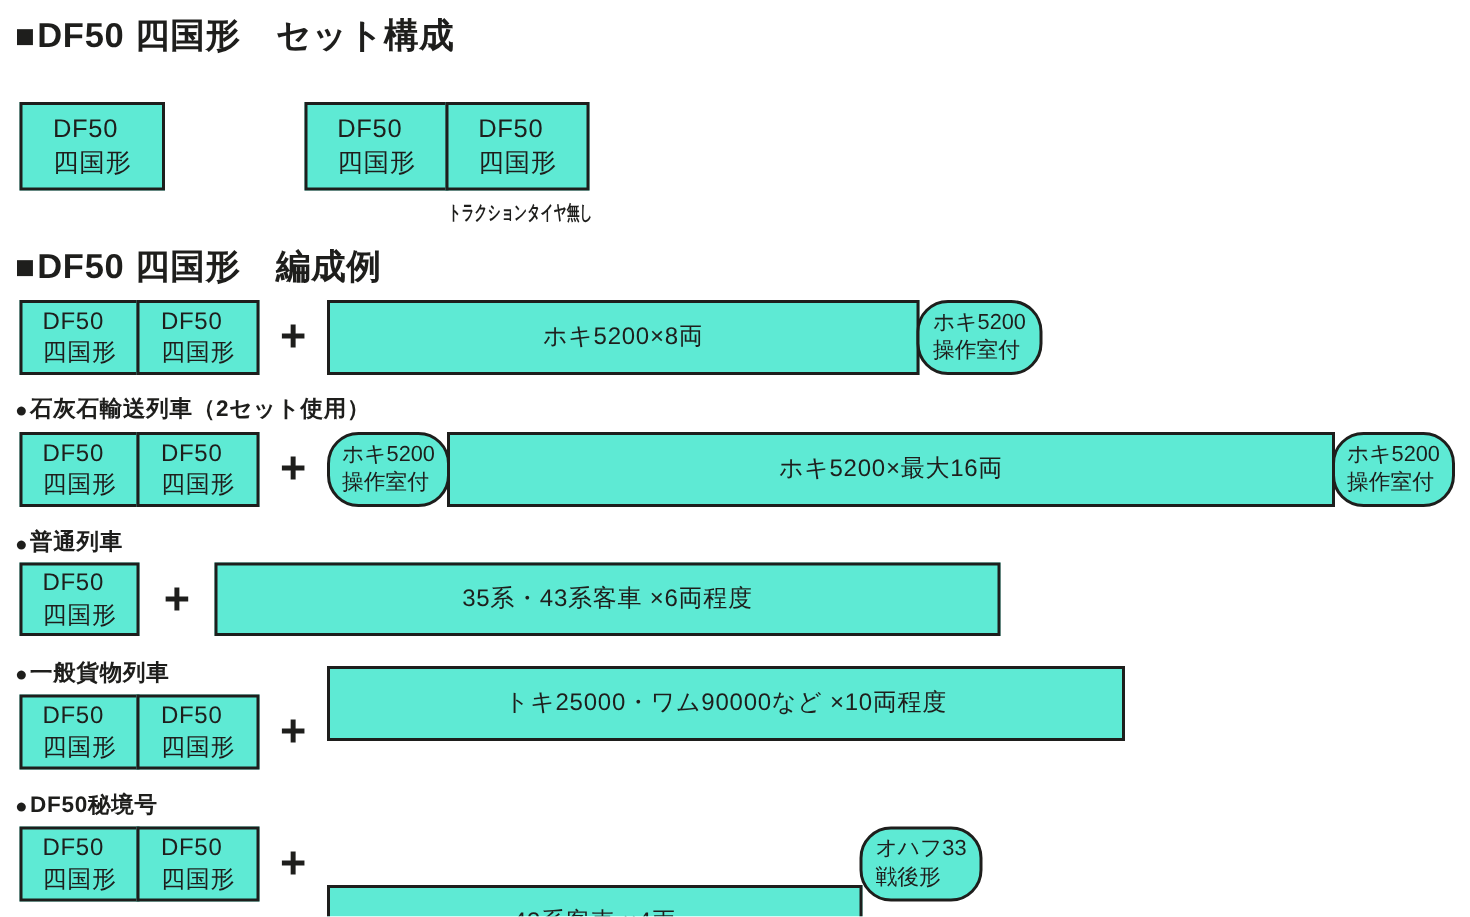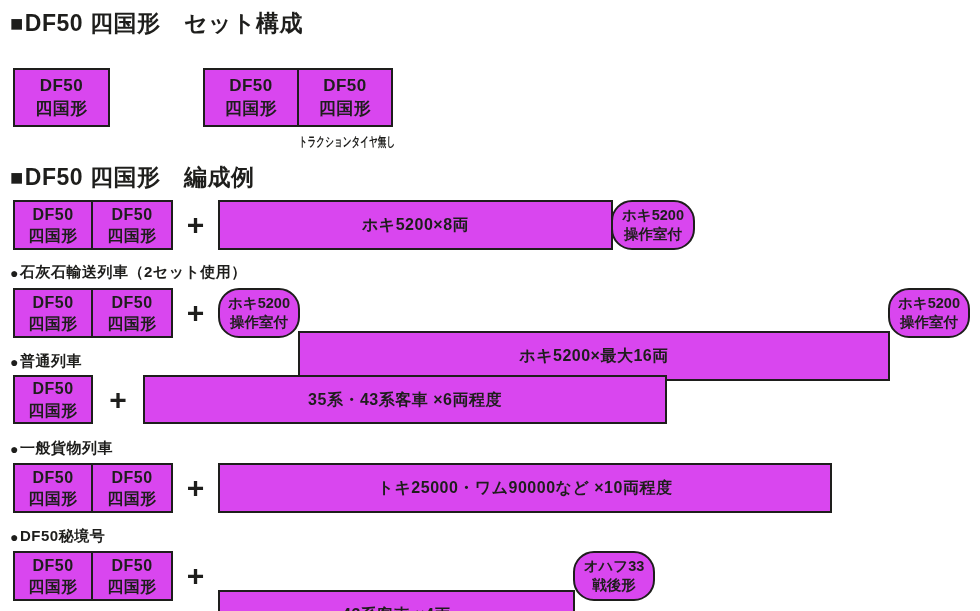--- a/index.html
+++ b/index.html
@@ -12,23 +12,23 @@
     position:absolute;display:flex;align-items:center;
     font-size:23px;font-weight:bold;letter-spacing:0.5px;white-space:pre;
   }
   .sec-title .marker{font-size:22px;margin-right:1px;}
   .sub-label{
     position:absolute;display:flex;align-items:center;
     font-size:15px;font-weight:bold;letter-spacing:0.5px;white-space:pre;
   }
   .sub-label .bullet{font-size:14px;margin-right:1px;}
   .box{
-    position:absolute;box-sizing:border-box;border:2px solid #1e1e1c;background:#d946ef;
-    display:flex;align-items:center;justify-content:center;text-align:center;
-    white-space:pre-line;line-height:1.32;font-weight:bold;font-size:16px;letter-spacing:0.5px;
+    position:absolute;box-sizing:border-box;border:2px solid #1e1e1c;background:#5eead4;
+    display:flex;align-items:center;justify-content:center;text-align:left;
+    white-space:pre-line;line-height:1.32;font-weight:normal;font-size:16px;letter-spacing:0.5px;
   }
   .box.big{font-size:17px;}
   .box.small{font-size:14.5px;line-height:1.3;letter-spacing:0;border-radius:21px;}
   .plus{
     position:absolute;display:flex;align-items:center;justify-content:center;
     font-size:30px;font-weight:600;
   }
   .note{
     position:absolute;font-size:13px;font-weight:bold;white-space:nowrap;
     transform:translateX(-50%) scaleX(0.66);transform-origin:center;
@@ -70,21 +70,21 @@
     <span class="bullet">●</span>
     <span>石灰石輸送列車（2セット使用）</span>
   </div>
   <div class="box" style="left:13px;top:288px;width:80px;height:50px;">DF50
 四国形</div>
   <div class="box" style="left:91px;top:288px;width:82px;height:50px;">DF50
 四国形</div>
   <div class="plus" style="left:173px;top:288px;width:45px;height:50px;">+</div>
   <div class="box small" style="left:218px;top:288px;width:82px;height:50px;">ホキ5200
 操作室付</div>
-  <div class="box" style="left:298px;top:288px;width:592px;height:50px;margin-top:43px;">ホキ5200×最大16両</div>
+  <div class="box" style="left:298px;top:288px;width:592px;height:50px;">ホキ5200×最大16両</div>
   <div class="box small" style="left:888px;top:288px;width:82px;height:50px;">ホキ5200
 操作室付</div>
 
   <div class="sub-label" style="left:10px;top:352px;">
     <span class="bullet">●</span>
     <span>普通列車</span>
   </div>
   <div class="box" style="left:13px;top:375px;width:80px;height:49px;">DF50
 四国形</div>
   <div class="plus" style="left:93px;top:375px;width:50px;height:49px;">+</div>
@@ -92,21 +92,21 @@
 
   <div class="sub-label" style="left:10px;top:439px;">
     <span class="bullet">●</span>
     <span>一般貨物列車</span>
   </div>
   <div class="box" style="left:13px;top:463px;width:80px;height:50px;">DF50
 四国形</div>
   <div class="box" style="left:91px;top:463px;width:82px;height:50px;">DF50
 四国形</div>
   <div class="plus" style="left:173px;top:463px;width:45px;height:50px;">+</div>
-  <div class="box" style="left:218px;top:463px;width:614px;height:50px;">トキ25000・ワム90000など ×10両程度</div>
+  <div class="box" style="left:218px;top:444px;width:532px;height:50px;">トキ25000・ワム90000など ×10両程度</div>
 
   <div class="sub-label" style="left:10px;top:527px;">
     <span class="bullet">●</span>
     <span>DF50秘境号</span>
   </div>
   <div class="box" style="left:13px;top:551px;width:80px;height:50px;">DF50
 四国形</div>
   <div class="box" style="left:91px;top:551px;width:82px;height:50px;">DF50
 四国形</div>
   <div class="plus" style="left:173px;top:551px;width:45px;height:50px;">+</div>

